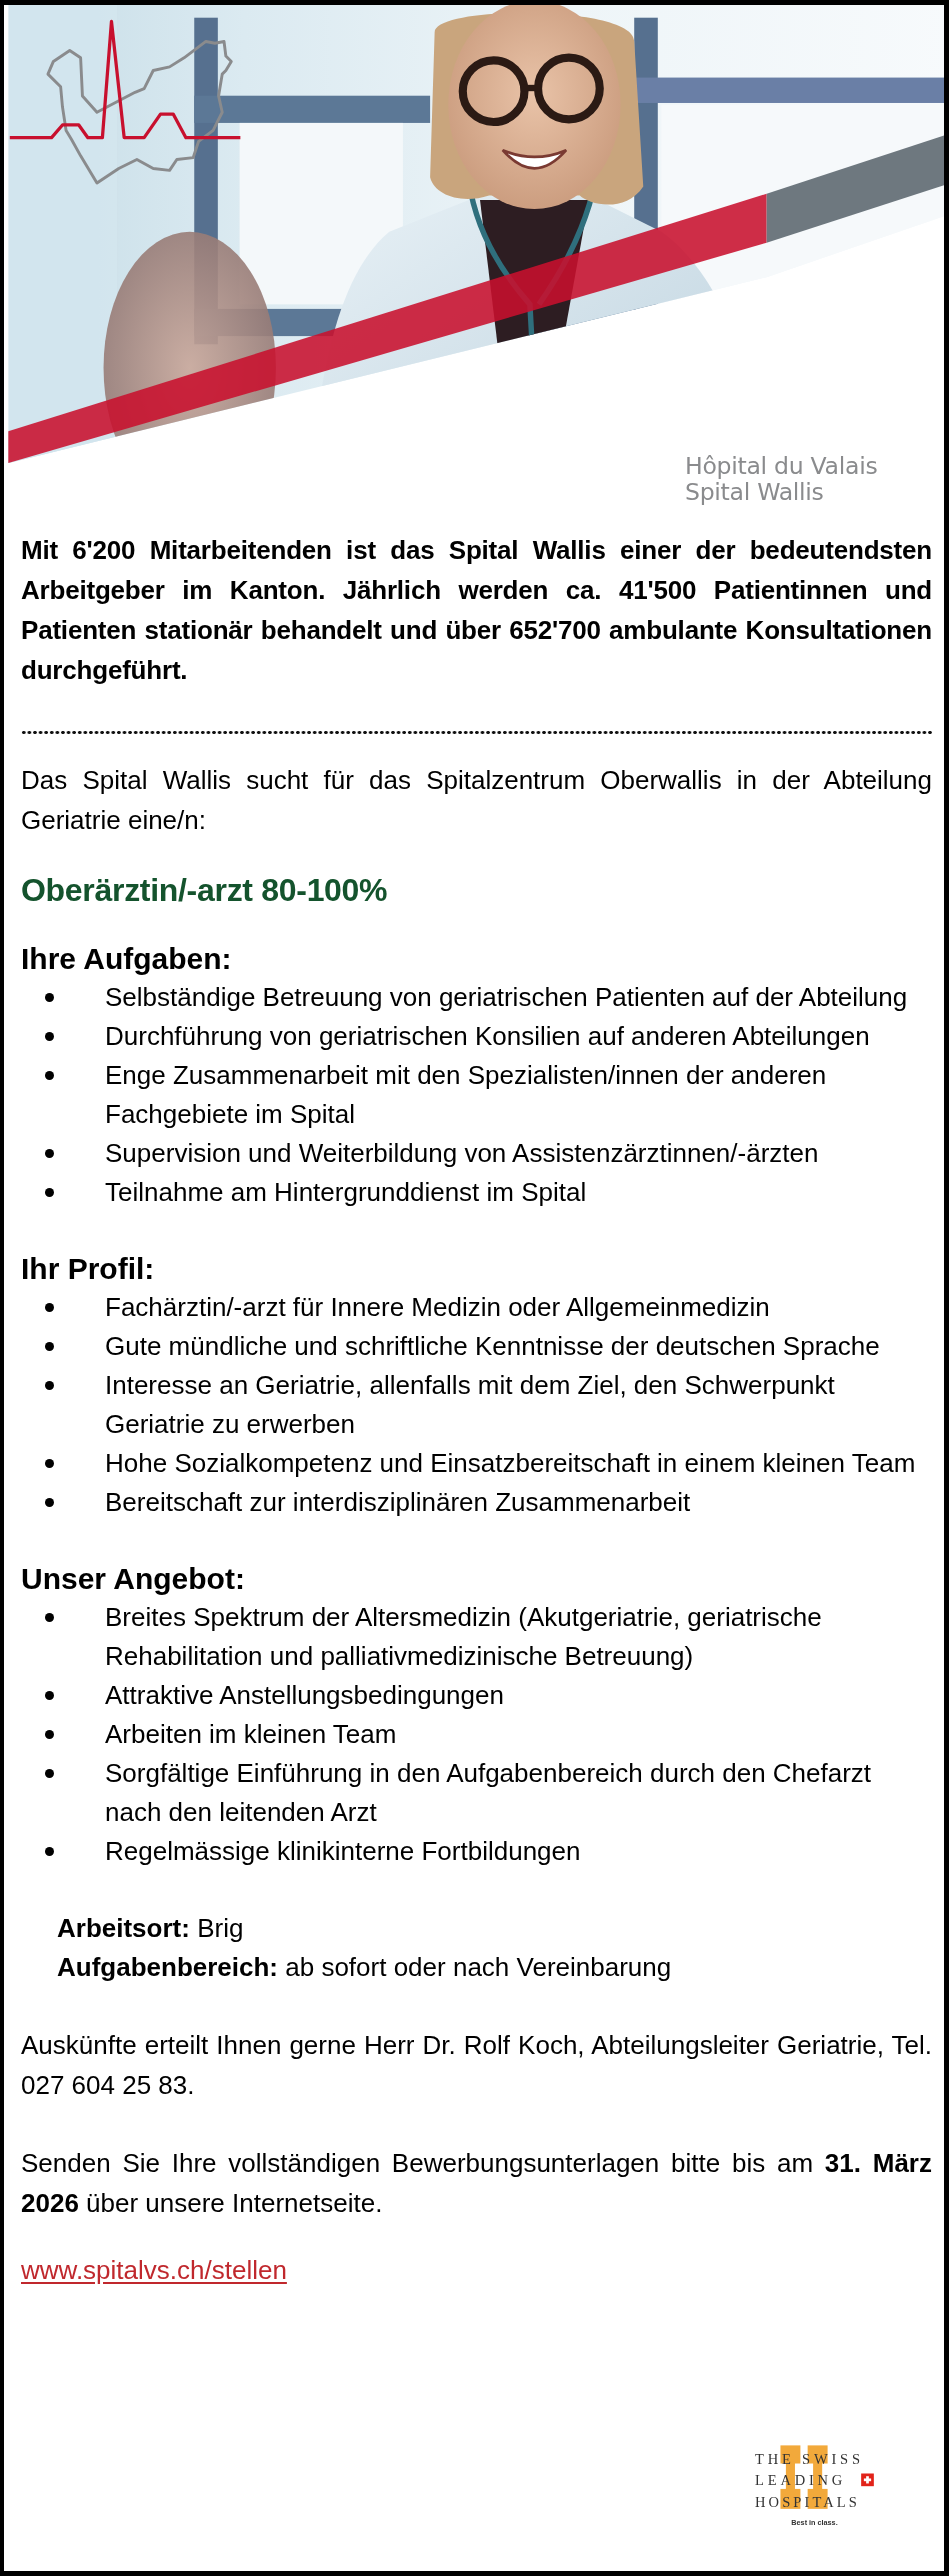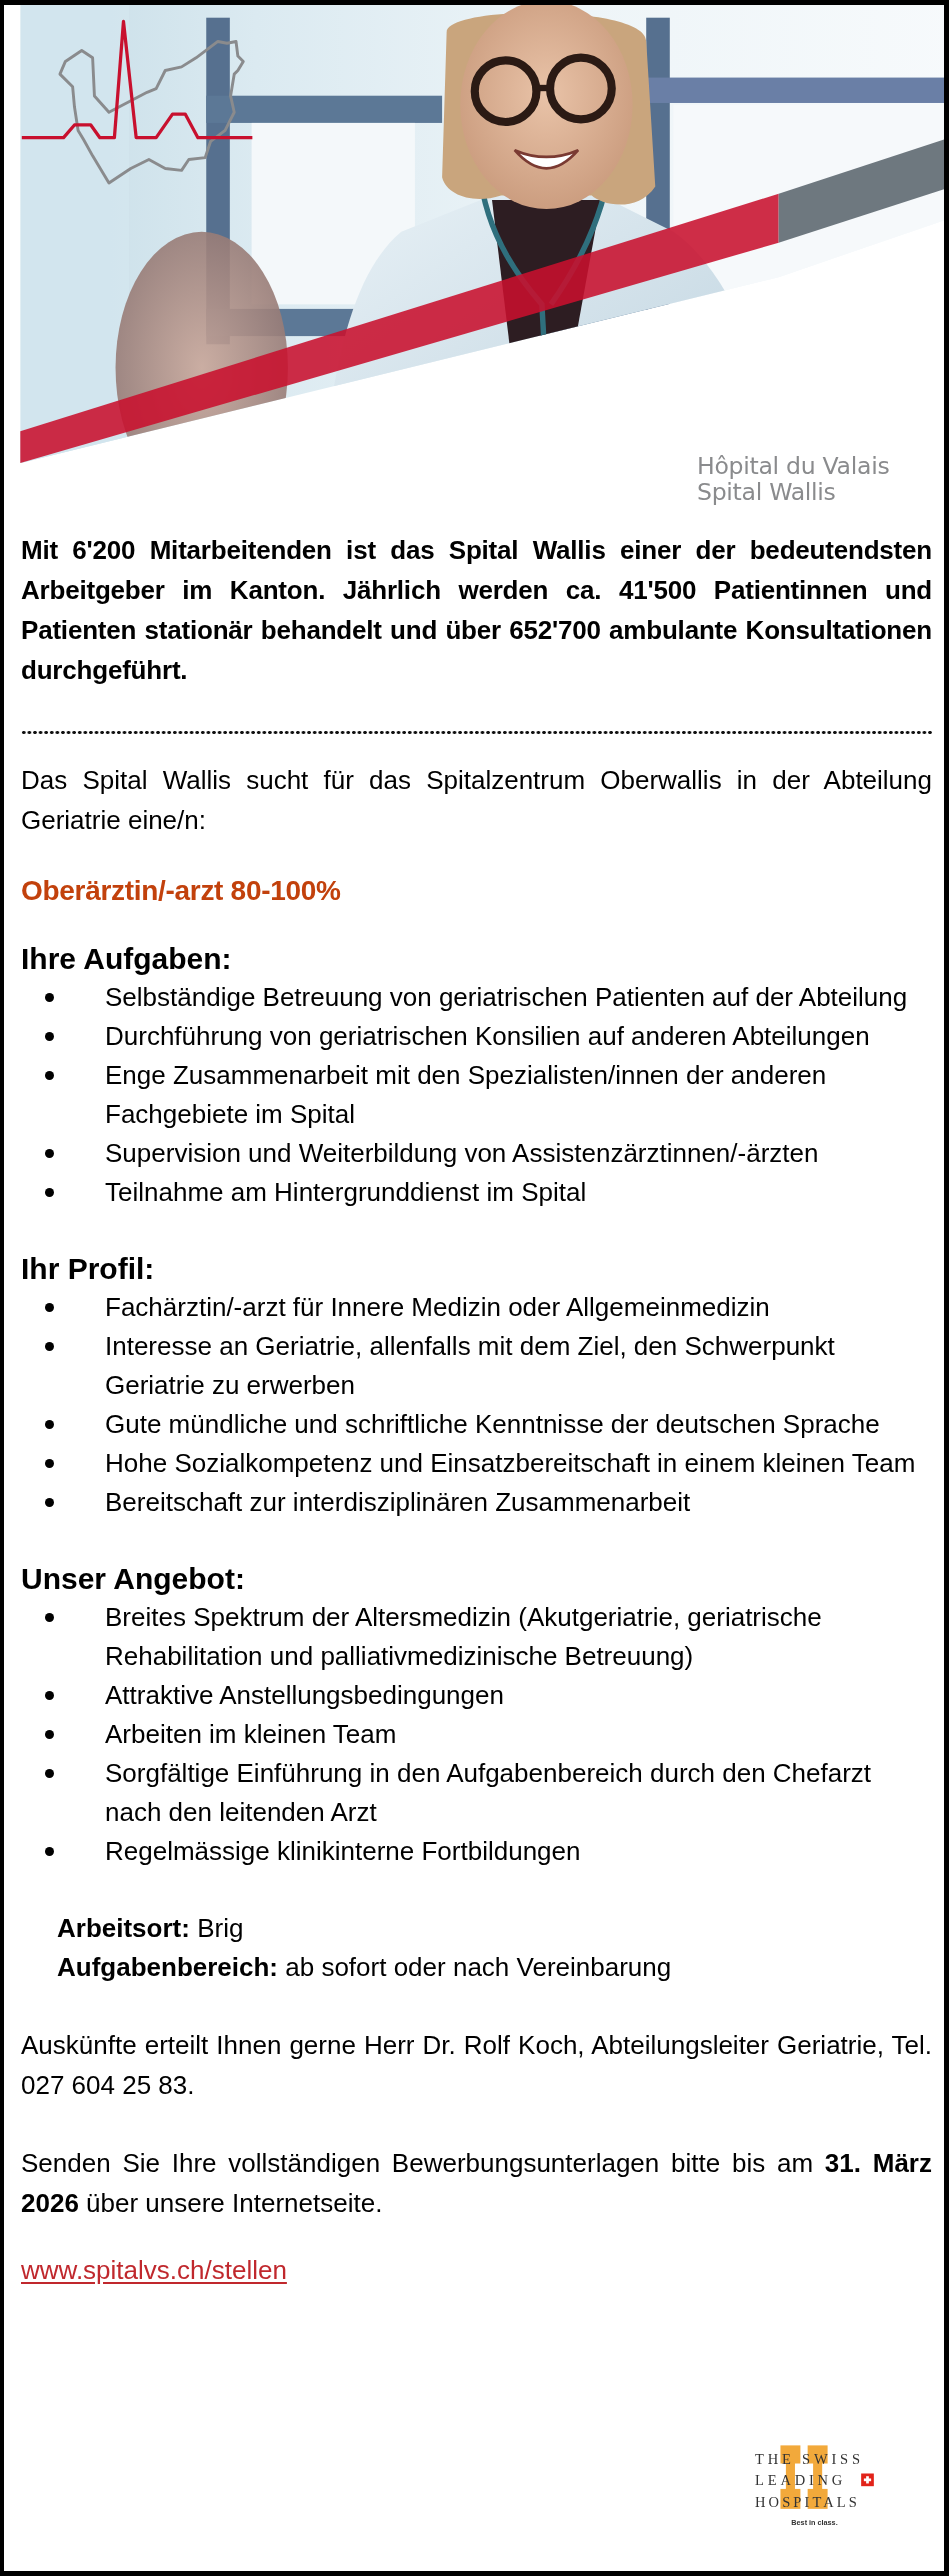--- a/index.html
+++ b/index.html
@@ -9,21 +9,21 @@
     .frame {
       position: absolute; left: 0; top: 0;
       width: 949px; height: 2576px;
       border: 5.4px solid #000;
       border-left-width: 4.5px;
       background: #fff;
       overflow: hidden;
     }
 
     
-    .hero { position: absolute; left: 16px; top: 0; width: 912px; height: 508px; }
+    .hero { position: absolute; left: 4px; top: 0; width: 912px; height: 508px; }
     .hero svg { position: absolute; left: 0; top: 0; }
 
     .logo-hvs { position: absolute; left: 655px; top: 310px; width: 236px; height: 200px; }
     .logo-text {
       position: absolute; left: 677px; top: 448px;
       color: #8a8b8d; font-size: 23.6px; line-height: 26px;
       font-family: "DejaVu Sans", sans-serif; letter-spacing: -0.3px;
     }
     .logo-text span { display: block; }
 
@@ -36,22 +36,22 @@
     .dots {
       margin-top: 40px; height: 4.5px;
       background-image: radial-gradient(circle, #111 1.5px, transparent 1.8px);
       background-size: 5.6px 4.5px; background-repeat: repeat-x;
     }
 
     .gap-l { height: 25.4px; }
     .gap-m { height: 38px; }
 
     .headline {
-      color: #c2410c; font-weight: bold;
-      font-size: 28px; line-height: 51px; letter-spacing: -0.3px;
+      color: #14532d; font-weight: bold;
+      font-size: 32px; line-height: 51px; letter-spacing: -0.3px;
     }
 
     .section-title { font-weight: bold; font-size: 30px; line-height: 38px; }
 
     ul.bullets { list-style: none; }
     ul.bullets li { position: relative; padding-left: 84px; font-size: 26px; line-height: 39px; }
     ul.bullets li .dot {
       position: absolute; left: 23.6px; top: 15.4px;
       width: 9px; height: 9px; border-radius: 50%; background: #000;
     }
@@ -170,22 +170,22 @@
         <li><span class="dot"></span><span>Supervision und Weiterbildung von Assistenzärztinnen/-ärzten</span></li>
         <li><span class="dot"></span><span>Teilnahme am Hintergrunddienst im Spital</span></li>
       </ul>
     </div>
 
     <div class="gap-m"></div>
     <div>
       <h2 class="section-title">Ihr Profil:</h2>
       <ul class="bullets">
         <li><span class="dot"></span><span>Fachärztin/-arzt für Innere Medizin oder Allgemeinmedizin</span></li>
+        <li><span class="dot"></span><span>Gute mündliche und schriftliche Kenntnisse der deutschen Sprache</span></li>
         <li><span class="dot"></span><span>Interesse an Geriatrie, allenfalls mit dem Ziel, den Schwerpunkt Geriatrie zu erwerben</span></li>
-        <li><span class="dot"></span><span>Gute mündliche und schriftliche Kenntnisse der deutschen Sprache</span></li>
         <li><span class="dot"></span><span>Hohe Sozialkompetenz und Einsatzbereitschaft in einem kleinen Team</span></li>
         <li><span class="dot"></span><span>Bereitschaft zur interdisziplinären Zusammenarbeit</span></li>
       </ul>
     </div>
 
     <div class="gap-m"></div>
     <div>
       <h2 class="section-title">Unser Angebot:</h2>
       <ul class="bullets">
         <li><span class="dot"></span><span>Breites Spektrum der Altersmedizin (Akutgeriatrie, geriatrische Rehabilitation und palliativmedizinische Betreuung)</span></li>

